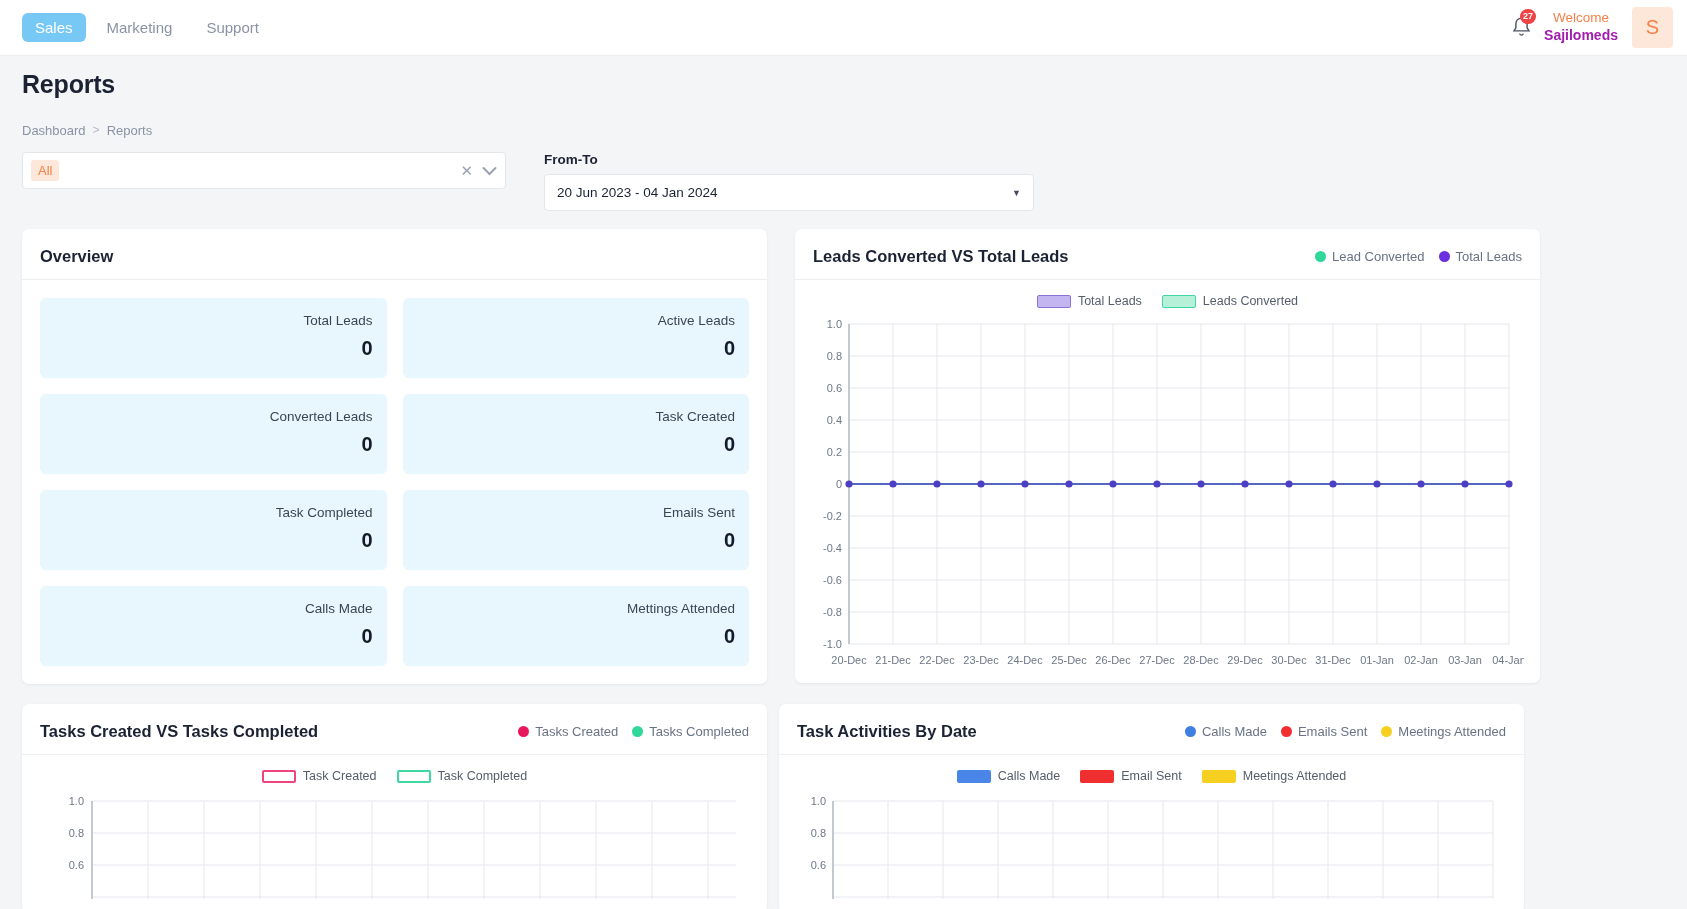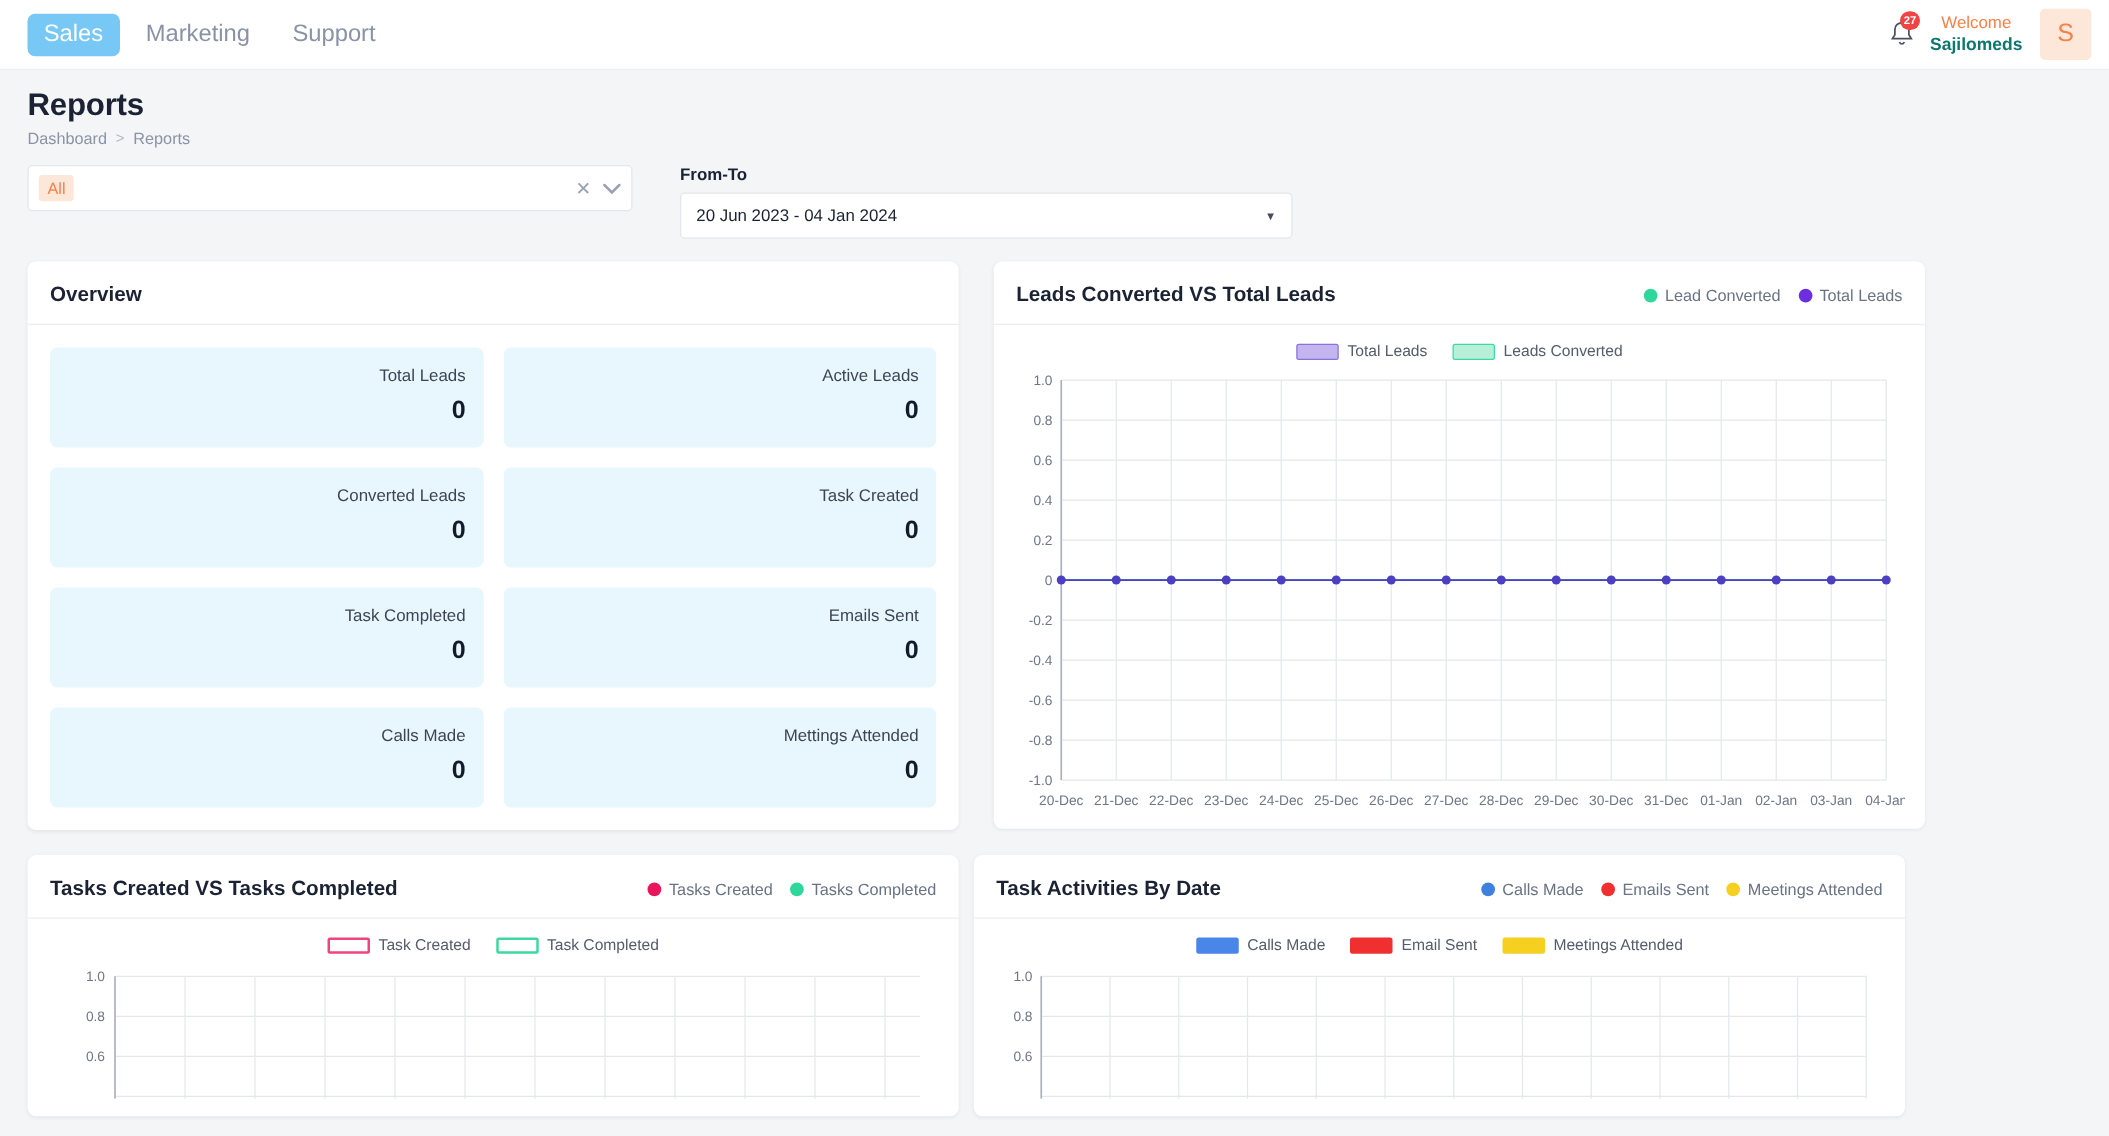--- a/index.html
+++ b/index.html
@@ -18,21 +18,21 @@
     height: 56px;
     background: #ffffff;
     display: flex;
     align-items: center;
     padding: 0 0 0 22px;
     border-bottom: 1px solid #eceef1;
     position: relative;
   }
   .nav-tabs { display: flex; align-items: center; gap: 8px; }
   .nav-tab {
-    font-size: 19px;
+    font-size: 15px;
     color: #8a93a5;
     padding: 6px 13px;
     border-radius: 6px;
     cursor: pointer;
     white-space: nowrap;
   }
   .nav-tab.active {
     background: #77c8f5;
     color: #ffffff;
   }
@@ -63,39 +63,39 @@
     padding: 0 3px;
     font-weight: bold;
   }
   .welcome-block {
     text-align: center;
     line-height: 1.25;
     padding-right: 14px;
     cursor: pointer;
   }
   .welcome-top { font-size: 13.5px; color: #f4814a; }
-  .welcome-name { font-size: 14px; color: #0f766e; font-weight: bold; }
+  .welcome-name { font-size: 14px; color: #a21caf; font-weight: bold; }
   .avatar {
     width: 41px; height: 41px;
     background: #fde7d8;
     color: #f4814a;
     font-size: 20px;
     display: flex;
     align-items: center;
     justify-content: center;
     border-radius: 4px;
     margin-right: 14px;
     cursor: pointer;
   }
 
   
   .page-head { padding: 14px 22px 0 22px; }
   .page-title { font-size: 25px; font-weight: bold; letter-spacing: -0.2px; }
   .breadcrumb {
-    margin-top: 4px;
+    margin-top: 24px;
     font-size: 13px;
     color: #8a93a5;
     display: flex;
     align-items: flex-start;
     gap: 7px;
   }
   .breadcrumb .crumb-link { cursor: pointer; }
   .breadcrumb .sep { color: #b3bac6; font-size: 12px; }
   .breadcrumb .crumb-current { color: #6b7policy; }
 

